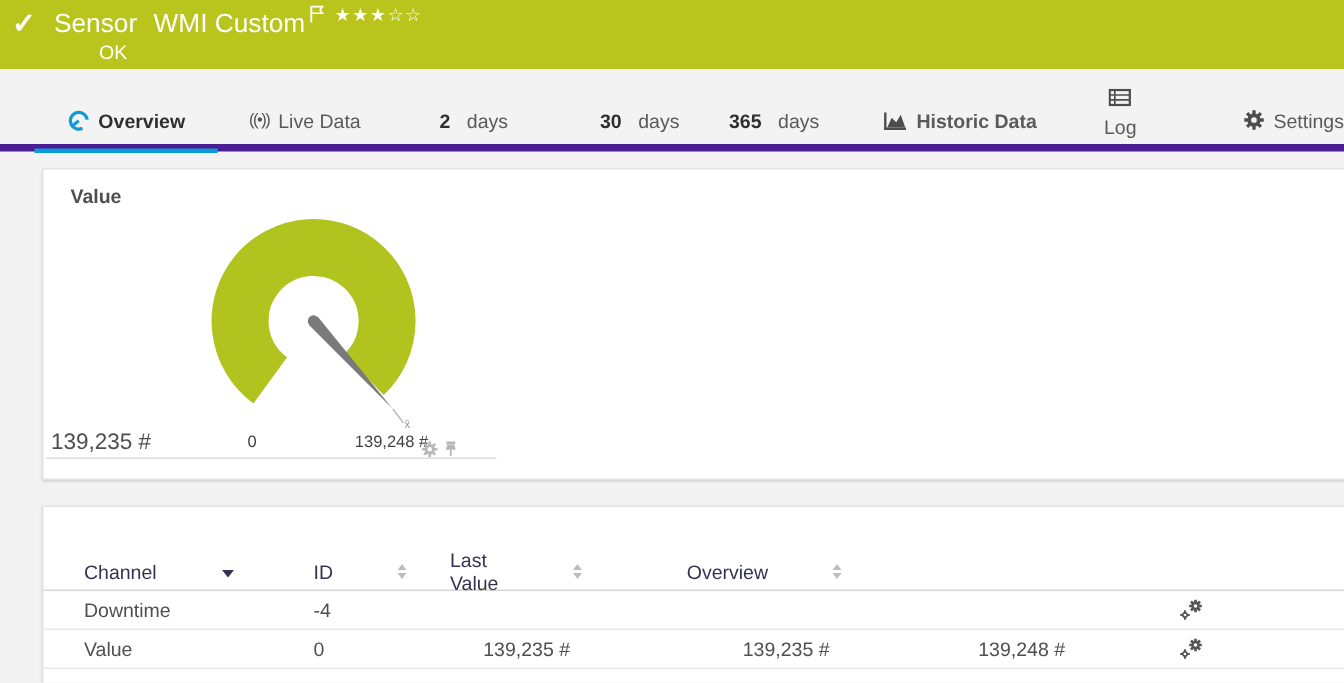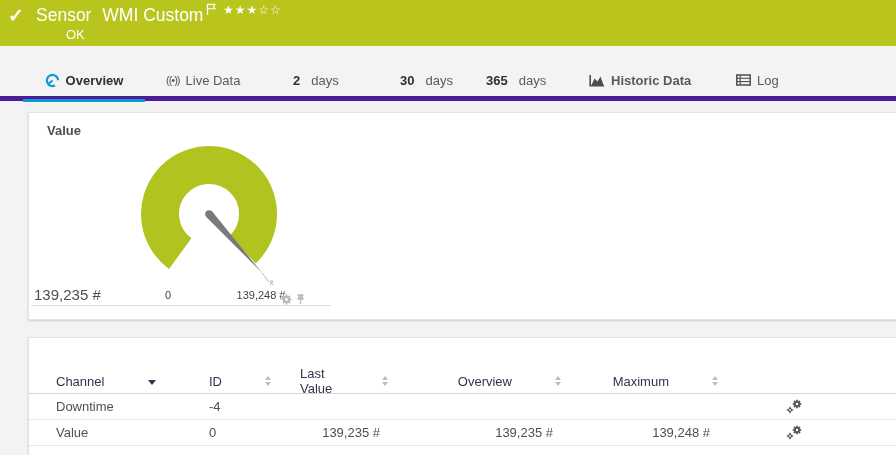--- a/index.html
+++ b/index.html
@@ -123,28 +123,41 @@
     <span class="num">365</span>
       <span>days</span>
   </div>
   <div class="tab" style="left:589px;font-weight:bold;">
     <svg width="16" height="13" viewBox="0 0 16 13">
       <path d="M1.2 1 V11.8 H15" stroke="#4d4d4d" stroke-width="1.6" fill="none"></path>
       <polygon points="2.5,11 5.5,4.5 8.5,7.5 11.5,2.5 14.5,11" fill="#4d4d4d"></polygon>
     </svg>
     <span>Historic Data</span>
   </div>
-  <div class="tab" style="left:736px;">
+  <div class="tab" style="left:736px;flex-direction:column;">
     <svg width="15" height="12" viewBox="0 0 15 12">
       <rect x="0.8" y="1" width="13.4" height="10" fill="none" stroke="#4d4d4d" stroke-width="1.5"></rect>
       <line x1="0.8" y1="4.3" x2="14.2" y2="4.3" stroke="#4d4d4d" stroke-width="1.1"></line>
       <line x1="0.8" y1="7.6" x2="14.2" y2="7.6" stroke="#4d4d4d" stroke-width="1.1"></line>
       <line x1="4.2" y1="1" x2="4.2" y2="11" stroke="#4d4d4d" stroke-width="1.1"></line>
     </svg>
     <span>Log</span>
+  </div>
+  <div class="tab" style="left:829px;">
+    <svg width="14" height="14" viewBox="0 0 14 14">
+      <g stroke="#4d4d4d" stroke-width="2.2">
+        <line x1="7" y1="0.5" x2="7" y2="13.5"></line>
+          <line x1="0.5" y1="7" x2="13.5" y2="7"></line>
+        <line x1="2.4" y1="2.4" x2="11.6" y2="11.6"></line>
+          <line x1="11.6" y1="2.4" x2="2.4" y2="11.6"></line>
+      </g>
+      <circle cx="7" cy="7" r="4.4" fill="#4d4d4d"></circle>
+        <circle cx="7" cy="7" r="1.9" fill="#f3f3f3"></circle>
+    </svg>
+    <span>Settings</span>
   </div>
 </nav>
 
 <section class="panel gauge-panel">
   <div class="g-title">Value</div>
 
   <svg class="gauge-svg" width="175" height="155" viewBox="0 0 175 155">
     <path d="M 46.2 110.6 A 49 49 0 1 1 108.7 106.6" fill="none" stroke-width="38" stroke="#b0c31e"></path>
     <polygon points="72,73.7 78,68.3 127.9,129.7" fill="#7a7a7a"></polygon>
     <circle cx="75" cy="71" r="3.8" fill="#7a7a7a"></circle>
@@ -202,27 +215,20 @@
             <span class="s-down"></span>
           </span>
       </div>
       <div class="cell right">
         <span>Overview</span>
         <span class="sorters">
             <span class="s-up"></span>
             <span class="s-down"></span>
           </span>
       </div>
-      <div class="cell right">
-        <span>Maximum</span>
-        <span class="sorters">
-            <span class="s-up"></span>
-            <span class="s-down"></span>
-          </span>
-      </div>
       <div class="cell"></div>
     </div>
 
     <div class="t-row">
       <div class="cell">Downtime</div>
       <div class="cell">-4</div>
       <div class="cell right val"></div>
       <div class="cell right val"></div>
       <div class="cell right val"></div>
       <div class="cell gearcell">

